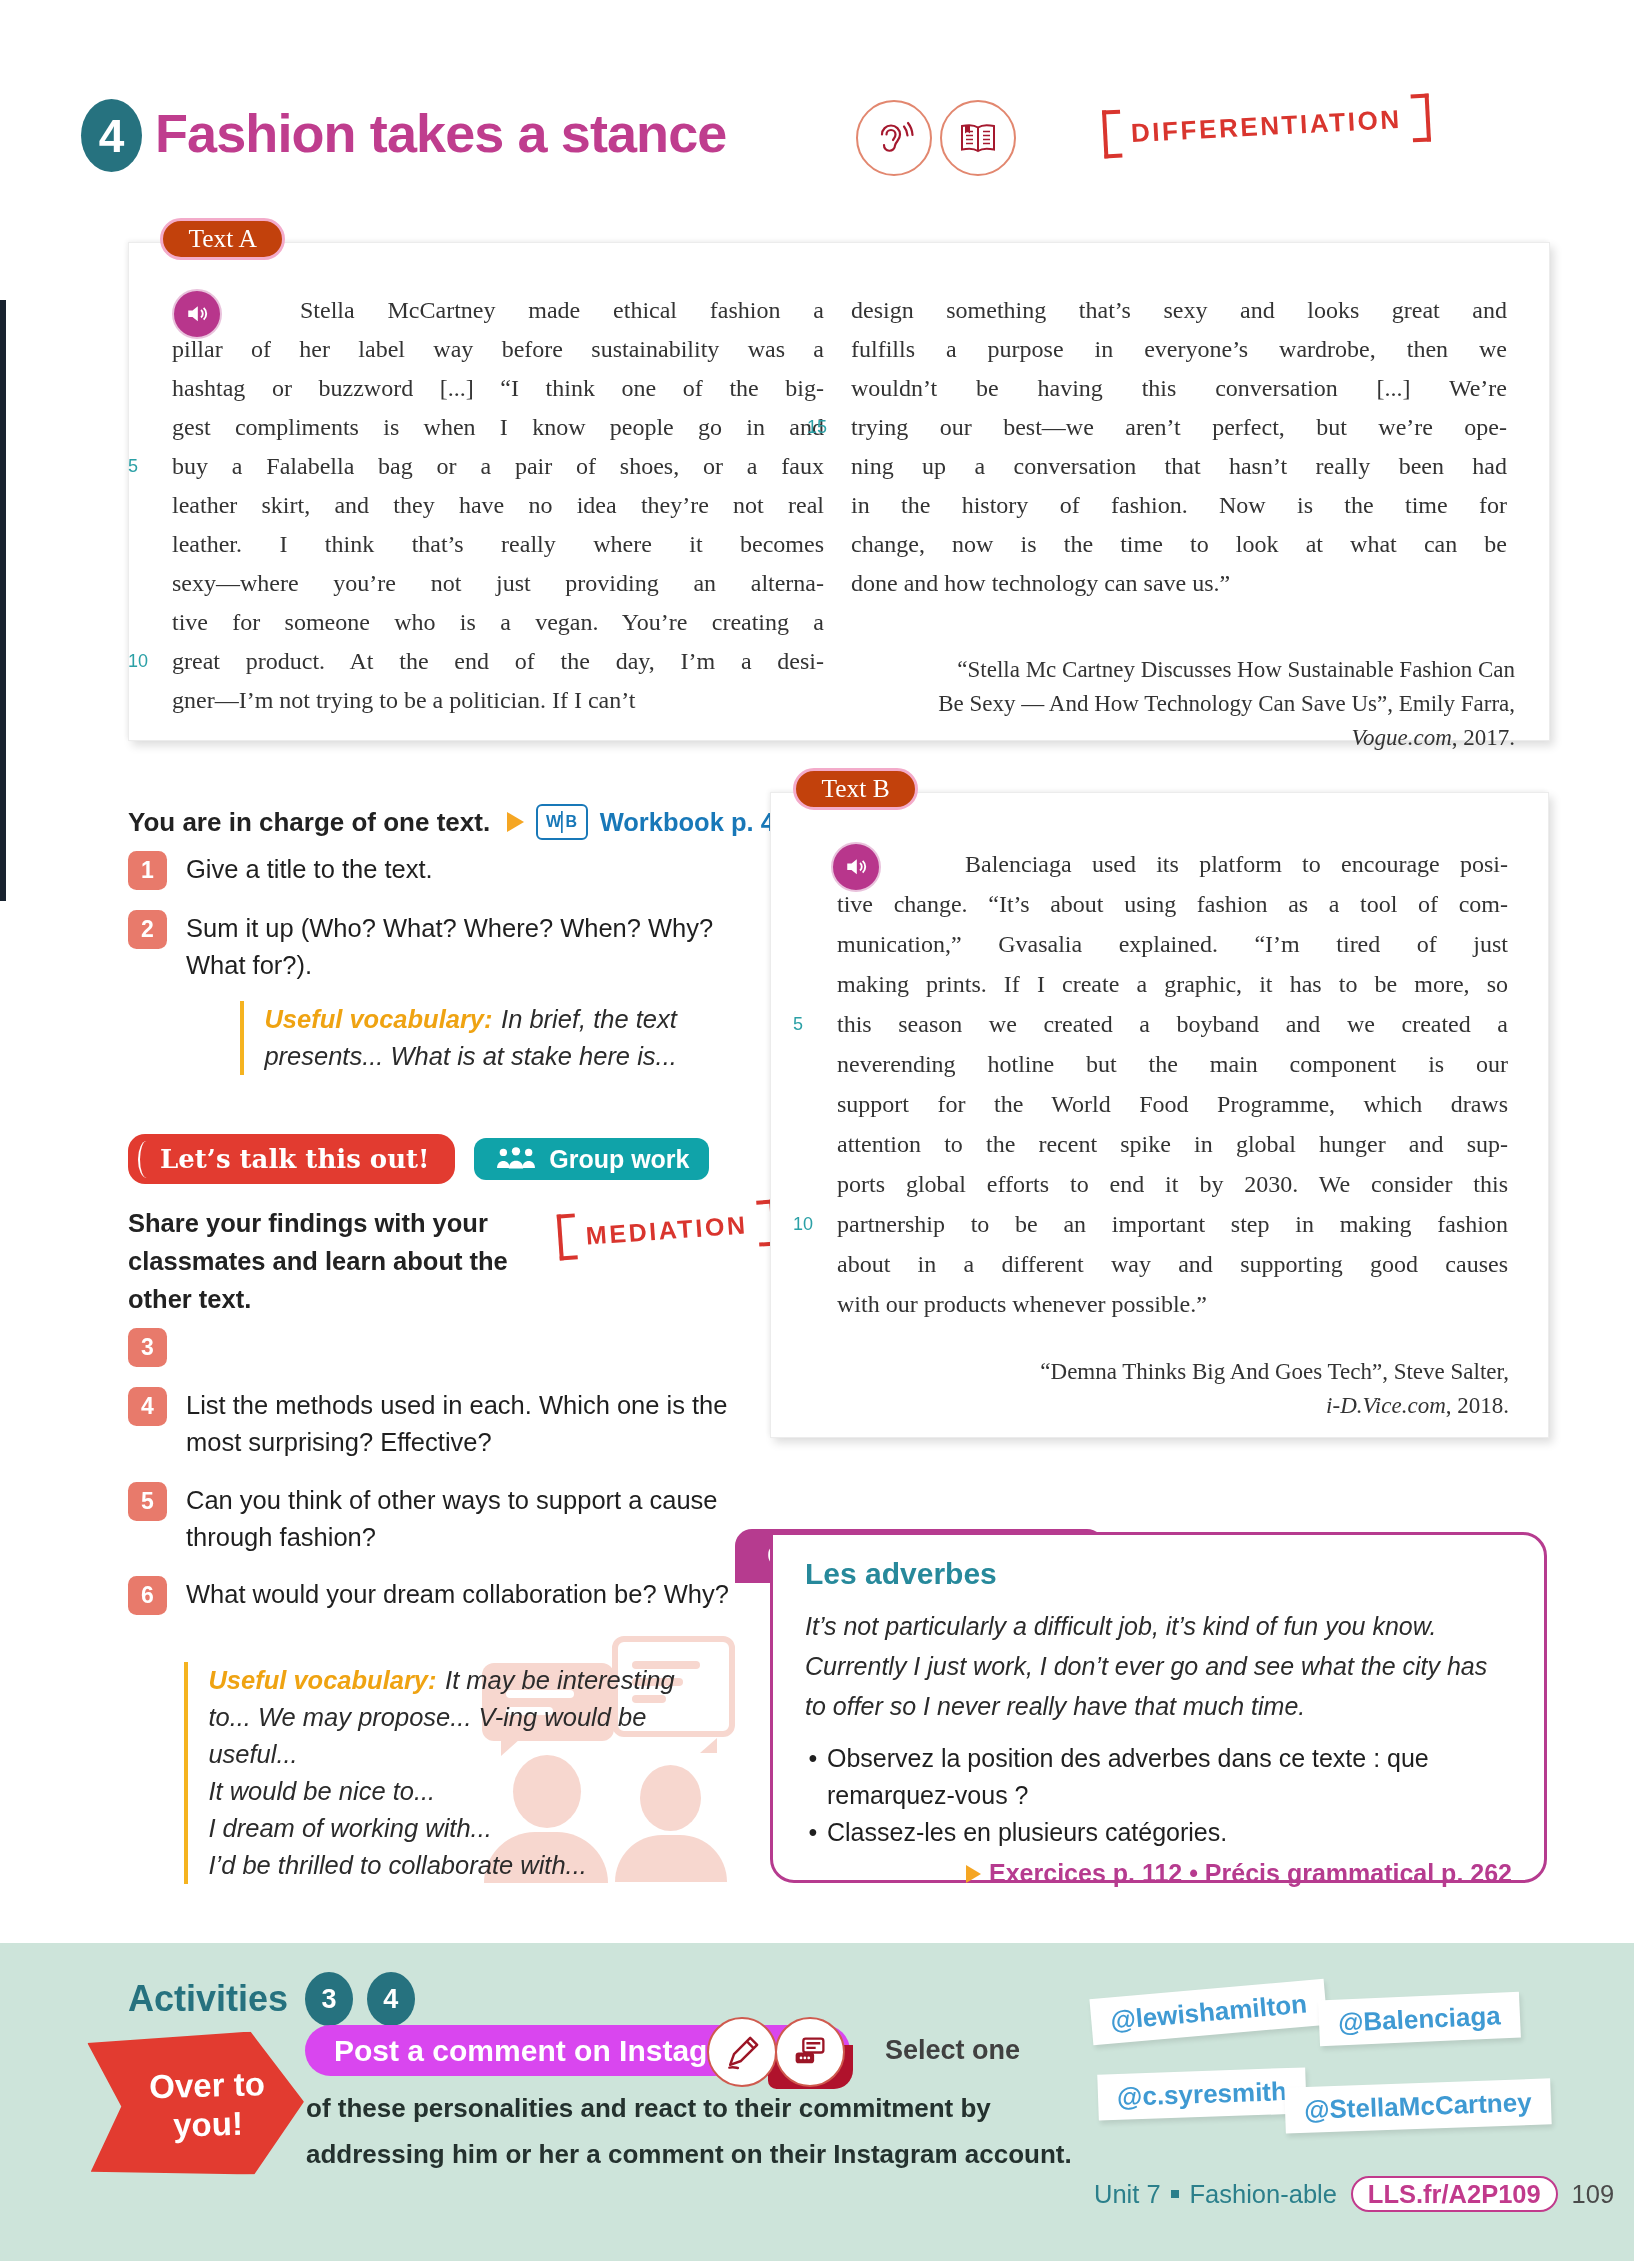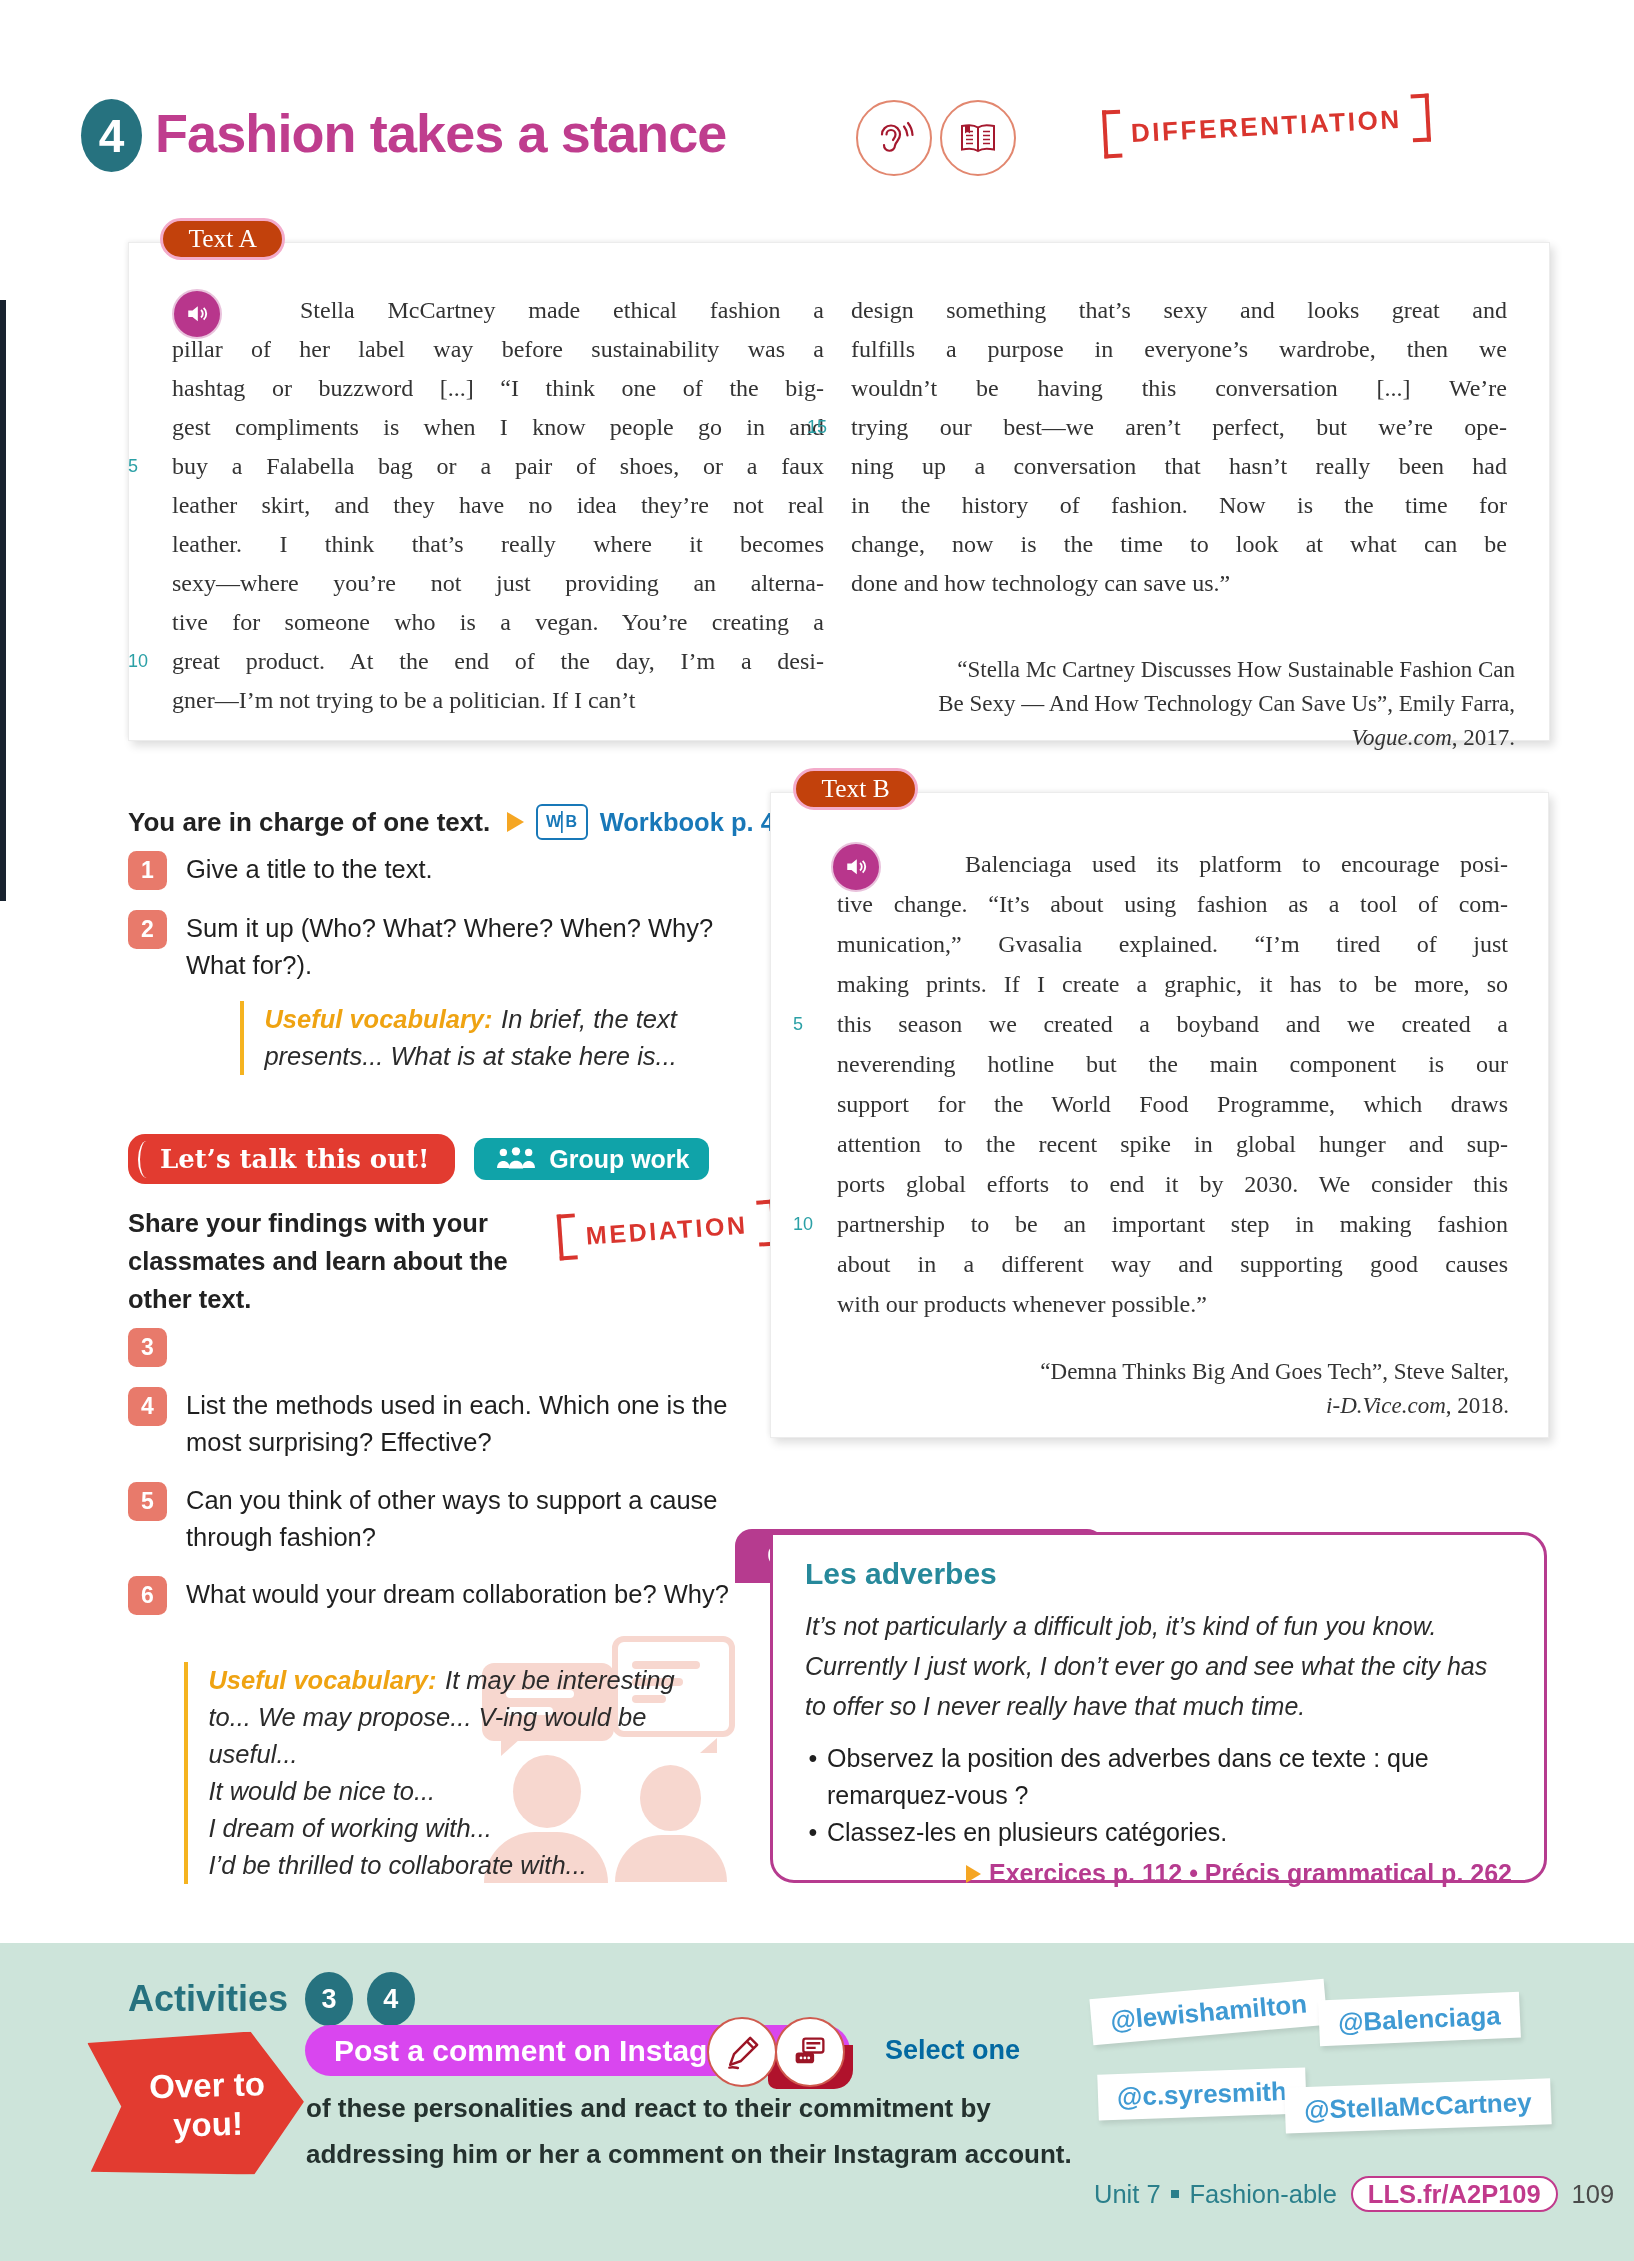--- a/index.html
+++ b/index.html
@@ -123,21 +123,21 @@
       clip-path:polygon(0 5%,76% 0,100% 50%,76% 100%,0 95%,15% 50%);}
   .over-badge span{color:#fff;font-weight:bold;font-size:33px;line-height:39px;}
   .ig-banner{position:absolute;left:305px;top:2025px;width:545px;height:51px;background:#d946ef;
       border-radius:27px;color:#fff;font-weight:bold;font-size:30px;line-height:51px;padding-left:29px;
       box-sizing:border-box;}
   .ig-banner .tabbg{position:absolute;right:-3.4px;top:20.4px;width:85px;height:44px;background:#b0122c;
       border-radius:0 0 19px 8.5px;}
   .bic{position:absolute;top:-7.7px;width:66px;height:66px;border-radius:50%;background:#fff;
       border:2.6px solid #cf5a4e;display:flex;align-items:center;justify-content:center;}
   .bic.pen{right:73px;} .bic.com{right:5.1px;}
-  .select-one{position:absolute;left:885px;top:2035px;font-size:27px;font-weight:bold;color:#0369a1;text-align:center;}
+  .select-one{position:absolute;left:885px;top:2035px;font-size:27px;font-weight:bold;color:#404040;text-align:center;}
   .ig-line{position:absolute;left:306px;font-size:26px;font-weight:bold;color:#24312e;}
   .ig-l2{top:2093px;} .ig-l3{top:2139px;}
   .tags{position:absolute;left:1091px;top:1984px;width:443px;height:162px;}
   .tag{position:absolute;background:#fff;color:#3f9ad3;font-weight:bold;font-size:26px;
       padding:7.7px 19px;box-shadow:1.7px 3.4px 5.1px rgba(0,0,0,.10);white-space:nowrap;cursor:pointer;}
   .tag:nth-child(1){left:0;top:5.1px;transform:rotate(-5deg);}
   .tag:nth-child(2){left:228px;top:12px;transform:rotate(-2.5deg);}
   .tag:nth-child(3){left:6.8px;top:87px;transform:rotate(-2deg);}
   .tag:nth-child(4){left:194px;top:99px;transform:rotate(-2deg);}
   .footer{position:absolute;left:1094px;top:2176px;display:flex;align-items:center;gap:13.6px;}

